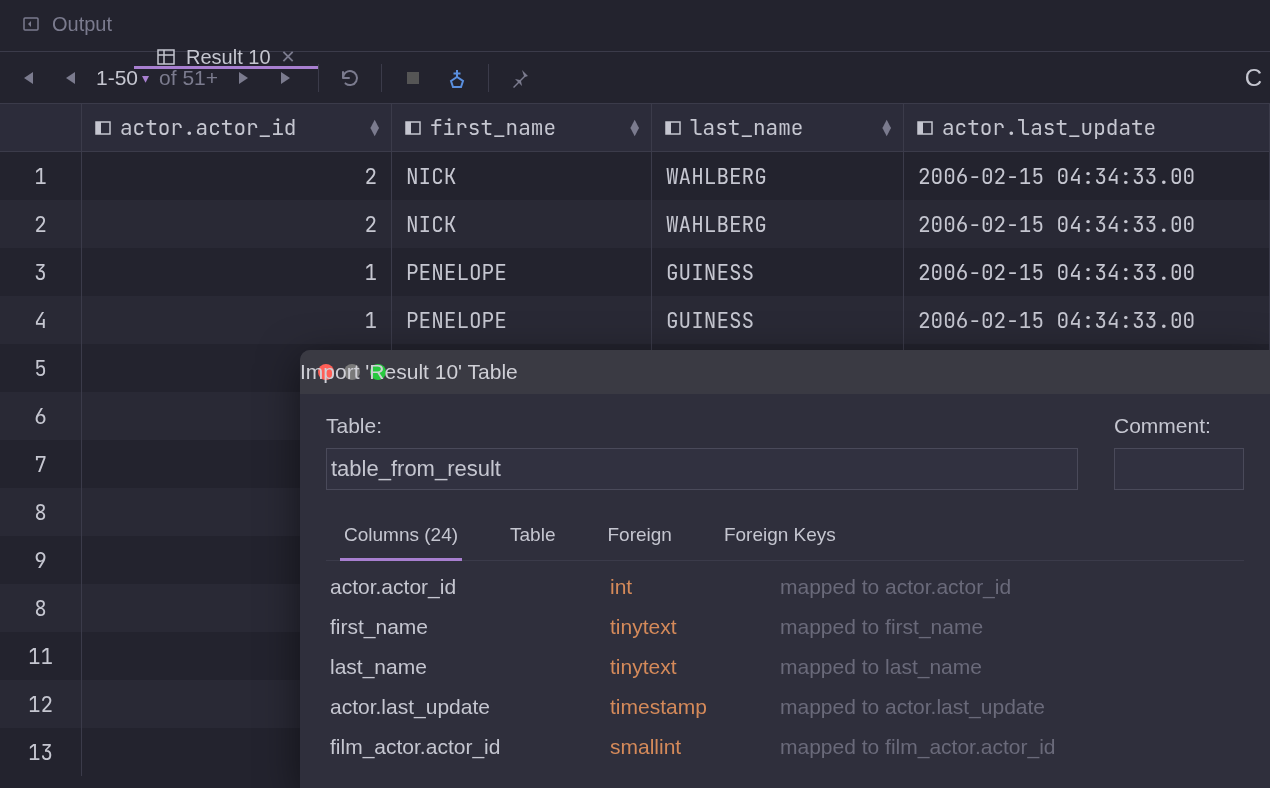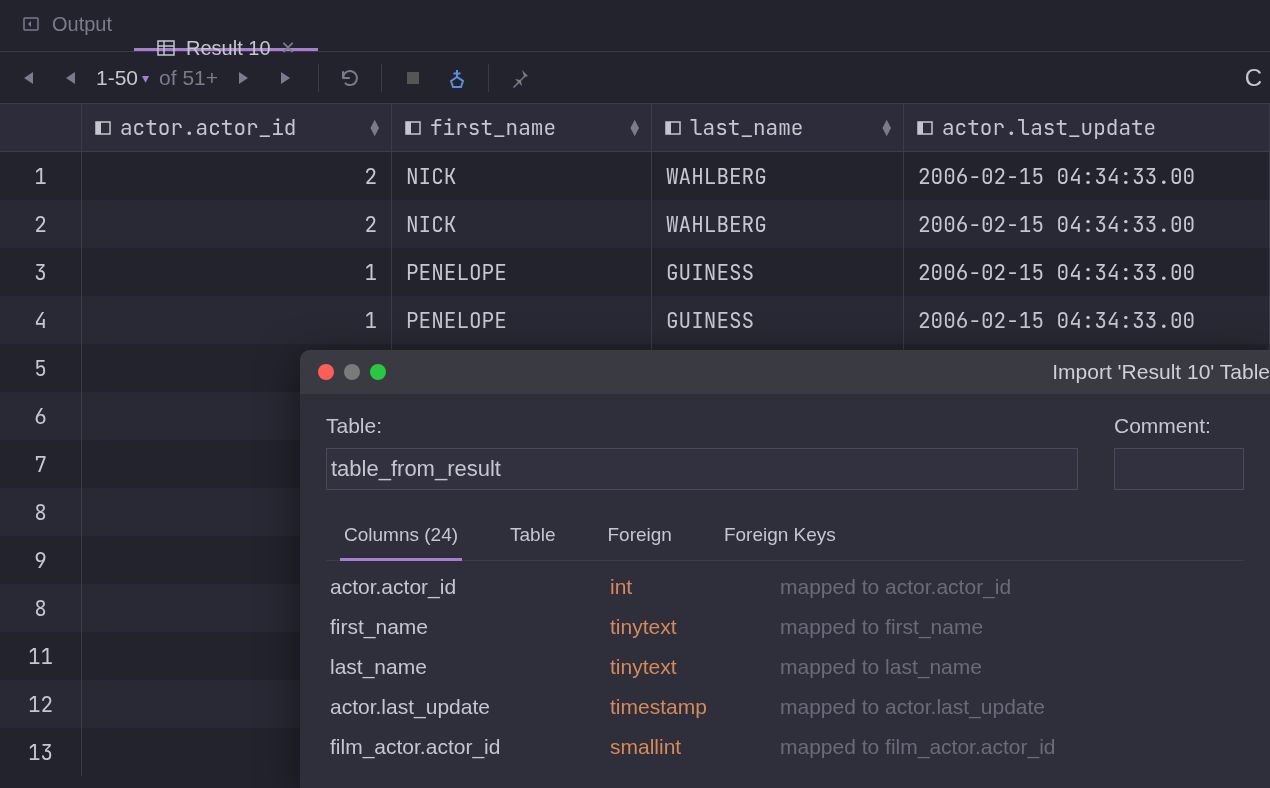--- a/index.html
+++ b/index.html
@@ -16,21 +16,21 @@
     --border:#3b3b4a;
     --tab-underline:#a87fd0;
     --input-bg:#313140;
     --input-border:#4a4a5a;
   }
   *{box-sizing:border-box;}
   html,body{margin:0;padding:0;width:1270px;height:788px;overflow:hidden;
     background:var(--bg);font-family:-apple-system,BlinkMacSystemFont,"Segoe UI",sans-serif;
     color:var(--fg);font-size:20px;}
   .tabs{display:flex;height:52px;border-bottom:1px solid var(--border);}
-  .tab{display:flex;align-items:center;gap:10px;padding:0 22px;color:var(--fg-dim);border-bottom:3px solid transparent;cursor:pointer;}
+  .tab{display:flex;align-items:center;gap:10px;padding:9px 22px;color:var(--fg-dim);border-bottom:3px solid transparent;cursor:pointer;}
   .tab.active{color:var(--fg);border-bottom-color:var(--tab-underline);margin-top:48px;}
   .tab .close{color:var(--fg-dim);font-size:18px;}
   .tab svg{width:20px;height:20px;}
   .toolbar{display:flex;align-items:center;height:52px;gap:6px;padding:0 8px;border-bottom:1px solid var(--border);}
   .tbtn{display:flex;align-items:center;justify-content:center;width:38px;height:38px;color:var(--fg-dim);cursor:pointer;}
   .tbtn svg{width:22px;height:22px;}
   .tbtn.accent{color:#5a8fdf;}
   .sep{width:1px;height:28px;background:var(--border);margin:0 6px;}
   .range{display:flex;align-items:center;gap:10px;color:var(--fg);font-size:21px;}
   .range .dd{display:flex;align-items:center;gap:4px;}
@@ -53,21 +53,21 @@
   .rownum{width:82px;flex:none;display:flex;align-items:center;justify-content:center;color:var(--fg);font-family:"JetBrains Mono",Menlo,Consolas,monospace;font-size:21px;border-right:1px solid var(--border);}
   .cell{display:flex;align-items:center;padding:0 14px;color:var(--fg);font-family:"JetBrains Mono",Menlo,Consolas,monospace;font-size:21px;border-right:1px solid var(--border);overflow:hidden;white-space:nowrap;}
   .c-id.cell{justify-content:flex-end;}
   .dialog{position:absolute;left:300px;top:350px;width:970px;height:438px;background:var(--bg-dialog);box-shadow:0 10px 40px rgba(0,0,0,.5);border-top-left-radius:10px;}
   .dlg-title{display:flex;align-items:center;height:44px;background:var(--bg-dialog-header);border-top-left-radius:10px;position:relative;}
   .traffic{display:flex;gap:10px;padding-left:18px;}
   .dot{width:16px;height:16px;border-radius:50%;}
   .dot.r{background:#ff5f57;}
   .dot.y{background:#7a7a7a;}
   .dot.g{background:#28c840;}
-  .dlg-title-text{position:absolute;left:0;right:0;text-align:right;color:#cfcfd6;font-size:21px;pointer-events:none;}
+  .dlg-title-text{position:absolute;left:0;right:0;text-align:left;color:#cfcfd6;font-size:21px;pointer-events:none;}
   .dlg-body{padding:20px 26px 0;}
   .dlg-row{display:flex;gap:36px;align-items:flex-end;}
   .dlg-col{display:flex;flex-direction:column;gap:6px;}
   .dlg-col.grow{flex:1;}
   .dlg-label{color:var(--fg);font-size:21px;margin-bottom:4px;}
   .dlg-input{background:var(--input-bg);border:1px solid var(--input-border);height:42px;padding:0 4px;color:var(--fg);font-size:22px;font-family:inherit;width:100%;}
   .dlg-tabs{display:flex;gap:44px;border-bottom:1px solid var(--border);margin-top:24px;padding-left:14px;}
   .dlg-tab{padding:10px 4px 12px;color:var(--fg);font-size:19px;cursor:pointer;border-bottom:3px solid transparent;margin-bottom:-1px;}
   .dlg-tab.active{border-bottom-color:var(--tab-underline);}
   .col-list{display:flex;flex-direction:column;margin-top:6px;}

